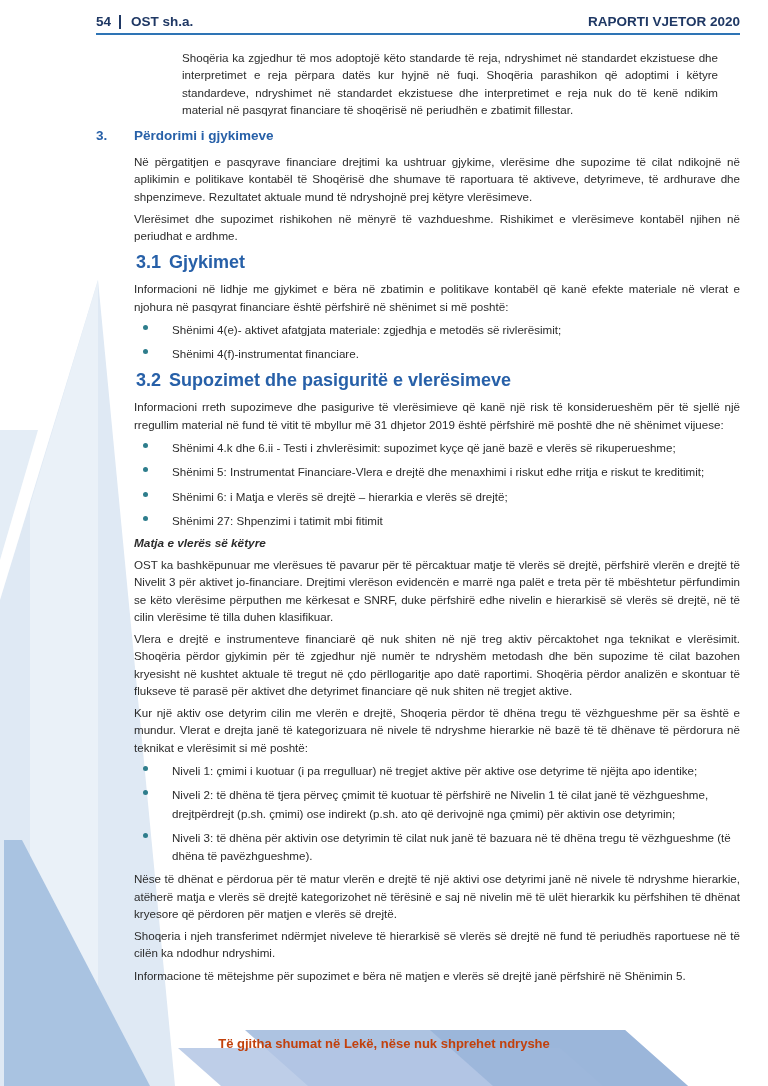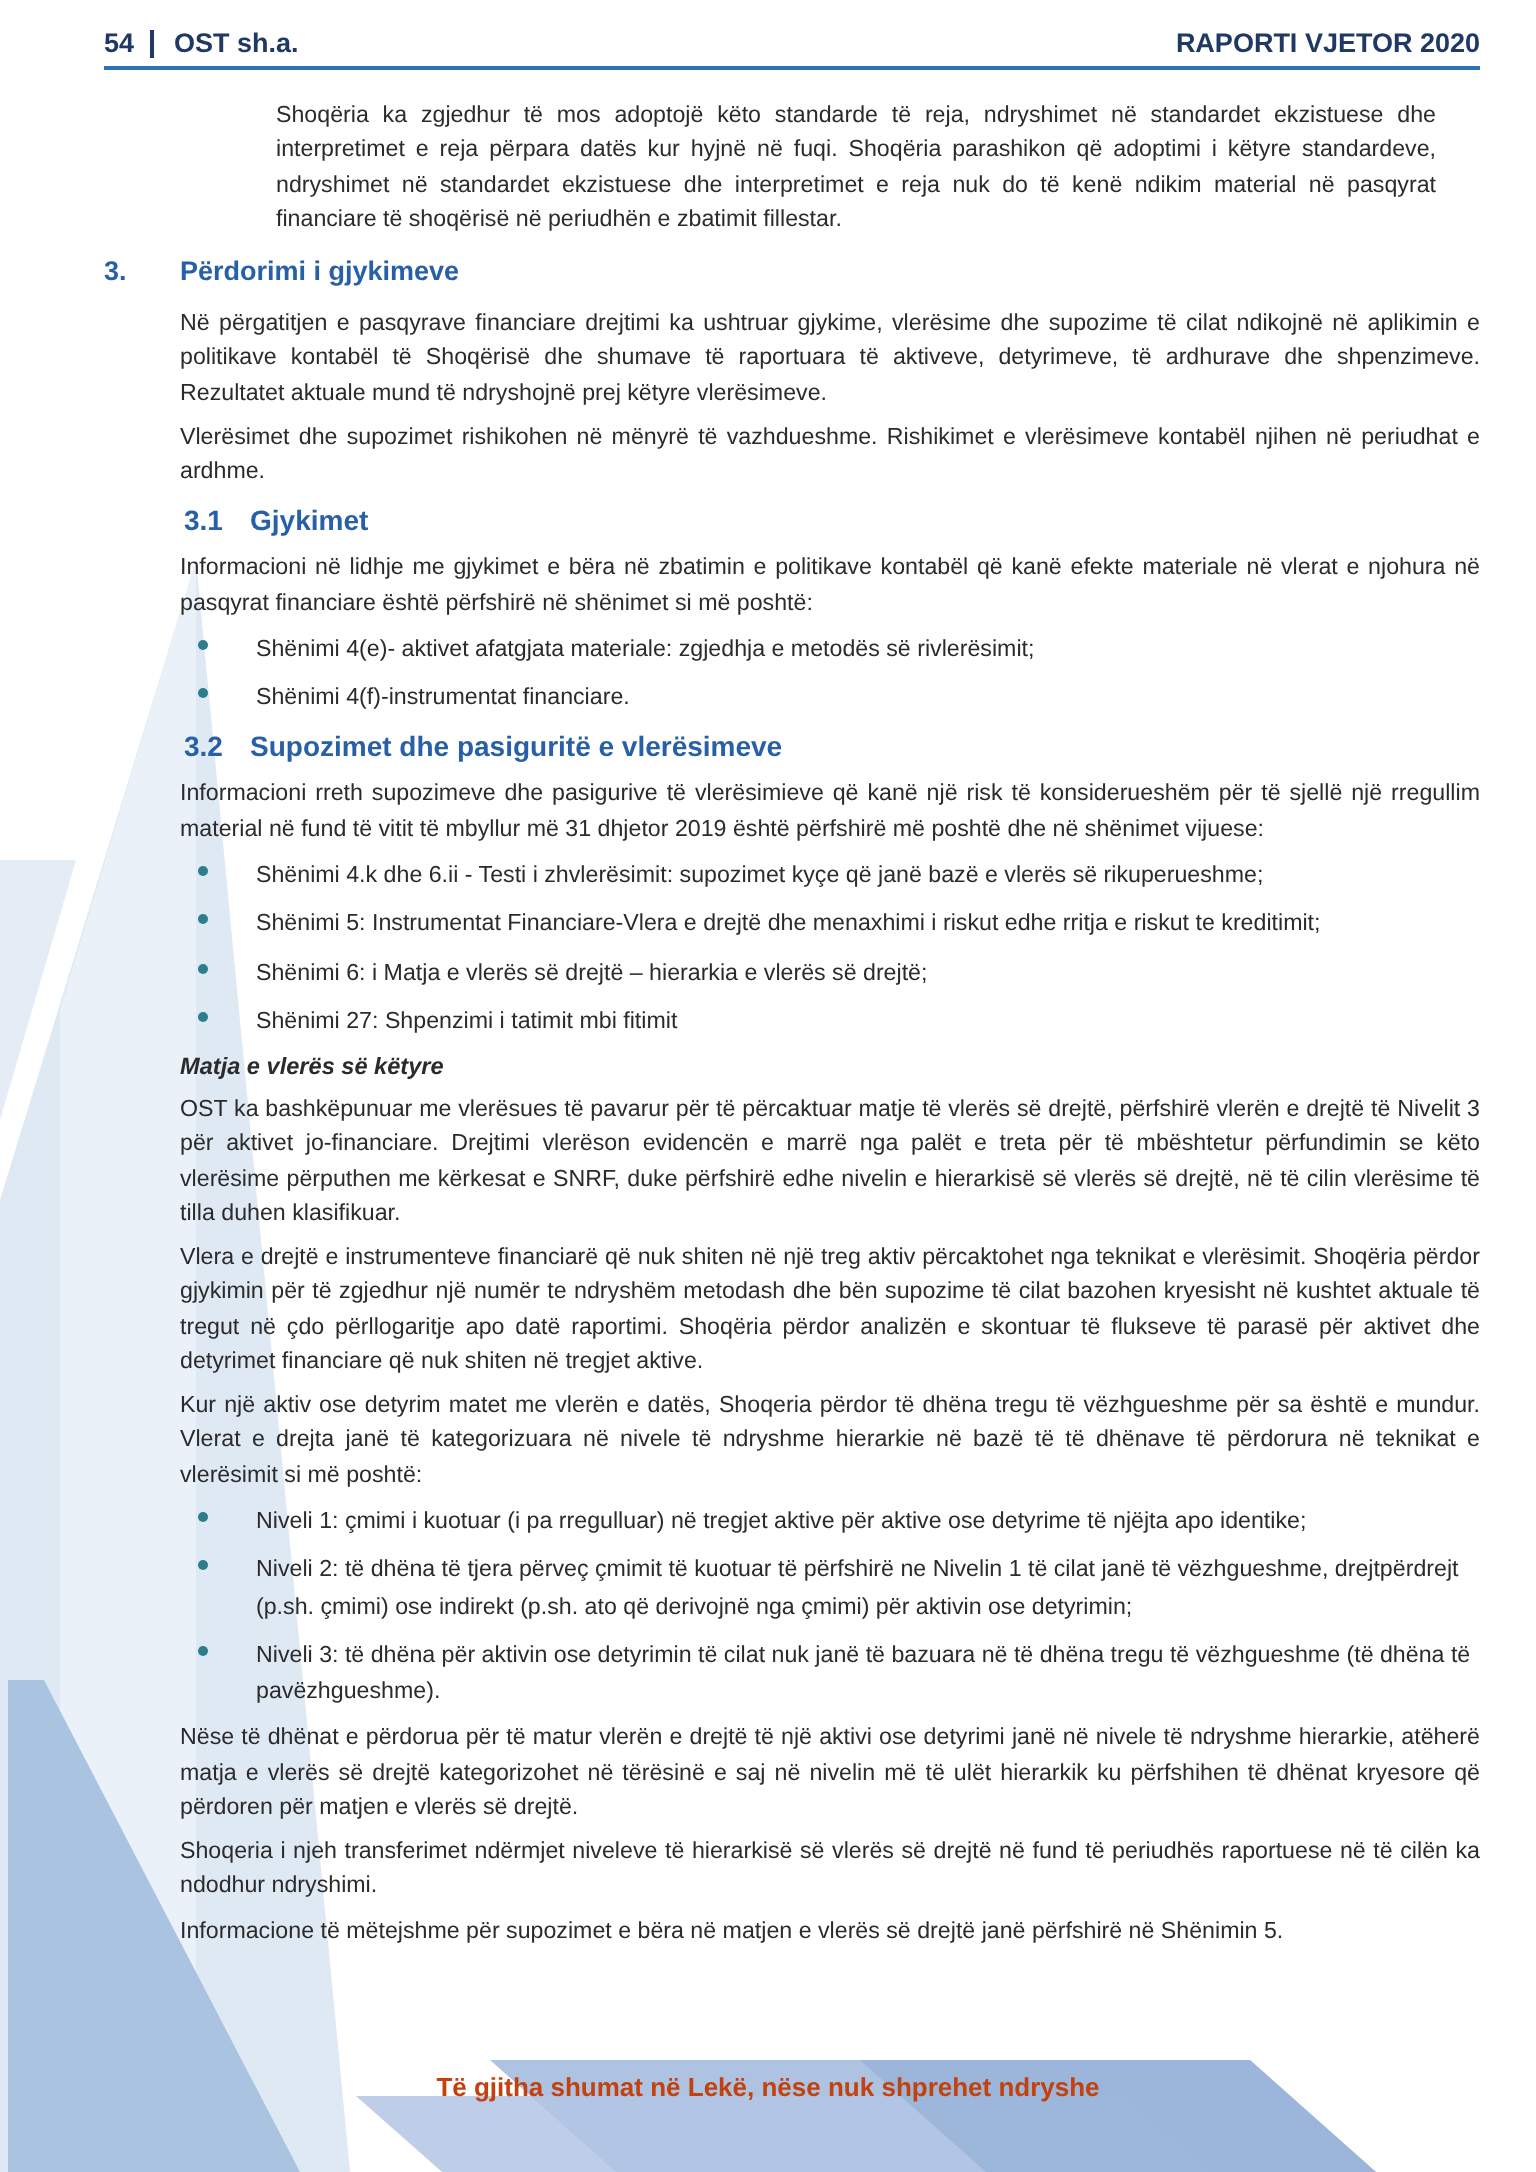--- a/index.html
+++ b/index.html
@@ -5,32 +5,32 @@
   html,body{margin:0;padding:0;background:#9a9a9a;}
   .page{
     position:relative;width:768px;height:1086px;background:#ffffff;
     margin:0 auto;overflow:hidden;
     font-family:"Liberation Sans","DejaVu Sans",sans-serif;
     color:#2b2b2b;
   }
   
   .deco{position:absolute;inset:0;z-index:1;pointer-events:none;}
   
-  .content{position:relative;z-index:2;padding:14px 28px 0 52px;}
+  .content{position:relative;z-index:2;padding:14px 28px 0 52px;margin-left:44px;}
   .hdr{display:flex;align-items:baseline;font-weight:bold;color:#1f3864;font-size:13.5px;}
   .hdr .pgnum{margin-right:8px;}
   .hdr .vbar{display:inline-block;width:2px;height:14px;background:#1f3864;margin-right:10px;align-self:center;}
   .hdr .spacer{flex:1;}
   .hdr-rule{height:2px;background:#2e74b5;margin-top:4px;margin-bottom:14px;}
   p,.para{font-size:11.6px;line-height:1.49;text-align:justify;margin:0 0 5px 0;}
   .intro{margin-left:86px;margin-right:22px;margin-bottom:10px;}
   .sec-head{display:flex;color:#2760a8;font-weight:bold;font-size:13.5px;margin:6px 0 10px 0;}
   .sec-head .num{width:38px;flex:none;}
   .body-block{margin-left:38px;}
-  .sub-head{display:flex;color:#2760a8;font-weight:bold;font-size:14px;margin:8px 0 7px 2px;}
+  .sub-head{display:flex;color:#2760a8;font-weight:bold;font-size:18px;margin:8px 0 7px 2px;}
   .sub-head .num{width:33px;flex:none;}
   .bullets{margin:2px 0 4px 0;}
   .bullet{position:relative;padding-left:38px;margin-bottom:6px;}
   .bullet .dot{
     position:absolute;left:9px;top:5px;width:5px;height:5px;border-radius:50%;
     background:#2e7d8c;
   }
   .fv-head{font-size:11.8px;font-weight:bold;font-style:italic;margin:7px 0 6px 0;}
   
   .footer{position:absolute;left:0;right:0;bottom:0;height:70px;z-index:3;}
@@ -110,21 +110,21 @@
         </div>
         <div class="bullet">
           <span class="dot"></span>
           <span class="para">Shënimi 27: Shpenzimi i tatimit mbi fitimit</span>
         </div>
       </div>
 
       <div class="fv-head">Matja e vlerës së këtyre</div>
       <p>OST ka bashkëpunuar me vlerësues të pavarur për të përcaktuar matje të vlerës së drejtë, përfshirë vlerën e drejtë të Nivelit 3 për aktivet jo-financiare. Drejtimi vlerëson evidencën e marrë nga palët e treta për të mbështetur përfundimin se këto vlerësime përputhen me kërkesat e SNRF, duke përfshirë edhe nivelin e hierarkisë së vlerës së drejtë, në të cilin vlerësime të tilla duhen klasifikuar.</p>
       <p>Vlera e drejtë e instrumenteve financiarë që nuk shiten në një treg aktiv përcaktohet nga teknikat e vlerësimit. Shoqëria përdor gjykimin për të zgjedhur një numër te ndryshëm metodash dhe bën supozime të cilat bazohen kryesisht në kushtet aktuale të tregut në çdo përllogaritje apo datë raportimi. Shoqëria përdor analizën e skontuar të flukseve të parasë për aktivet dhe detyrimet financiare që nuk shiten në tregjet aktive.</p>
-      <p>Kur një aktiv ose detyrim matet me vlerën e datës, Shoqeria përdor të dhëna tregu të vëzhgueshme për sa është e mundur. Vlerat e drejta janë të kategorizuara në nivele të ndryshme hierarkie në bazë të të dhënave të përdorura në teknikat e vlerësimit si më poshtë:</p>
+      <p>Kur një aktiv ose detyrim cilin me vlerën e drejtë, Shoqeria përdor të dhëna tregu të vëzhgueshme për sa është e mundur. Vlerat e drejta janë të kategorizuara në nivele të ndryshme hierarkie në bazë të të dhënave të përdorura në teknikat e vlerësimit si më poshtë:</p>
 
       <div class="bullets">
         <div class="bullet">
           <span class="dot"></span>
           <span class="para">Niveli 1: çmimi i kuotuar (i pa rregulluar) në tregjet aktive për aktive ose detyrime të njëjta apo identike;</span>
         </div>
         <div class="bullet">
           <span class="dot"></span>
           <span class="para">Niveli 2: të dhëna të tjera përveç çmimit të kuotuar të përfshirë ne Nivelin 1 të cilat janë të vëzhgueshme, drejtpërdrejt (p.sh. çmimi) ose indirekt (p.sh. ato që derivojnë nga çmimi) për aktivin ose detyrimin;</span>
         </div>

